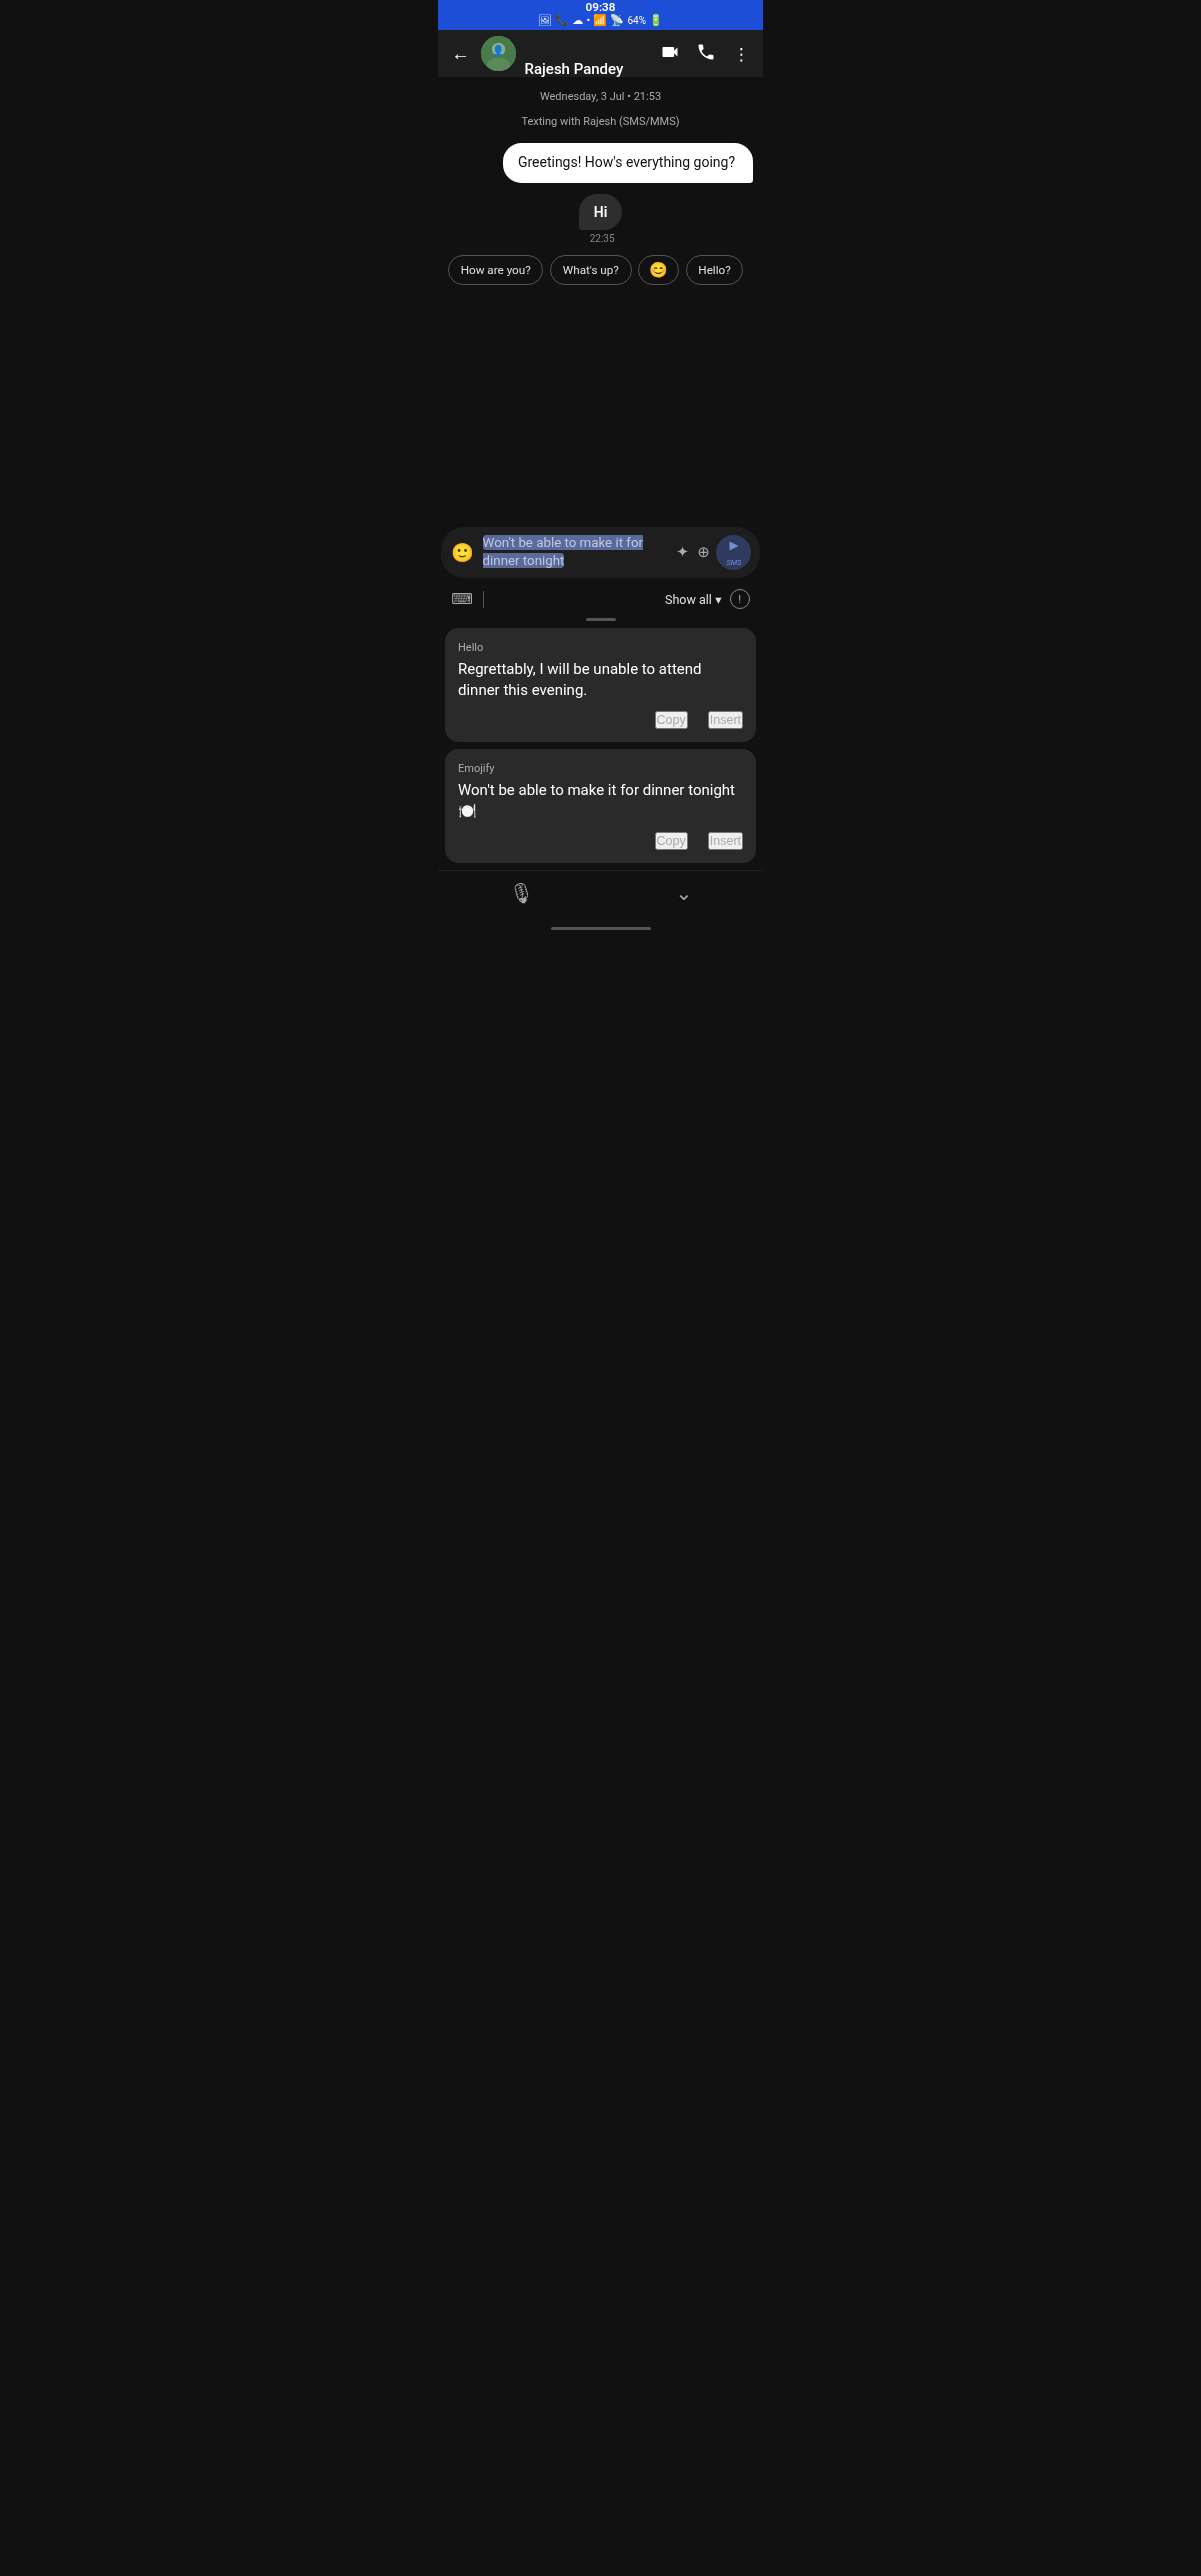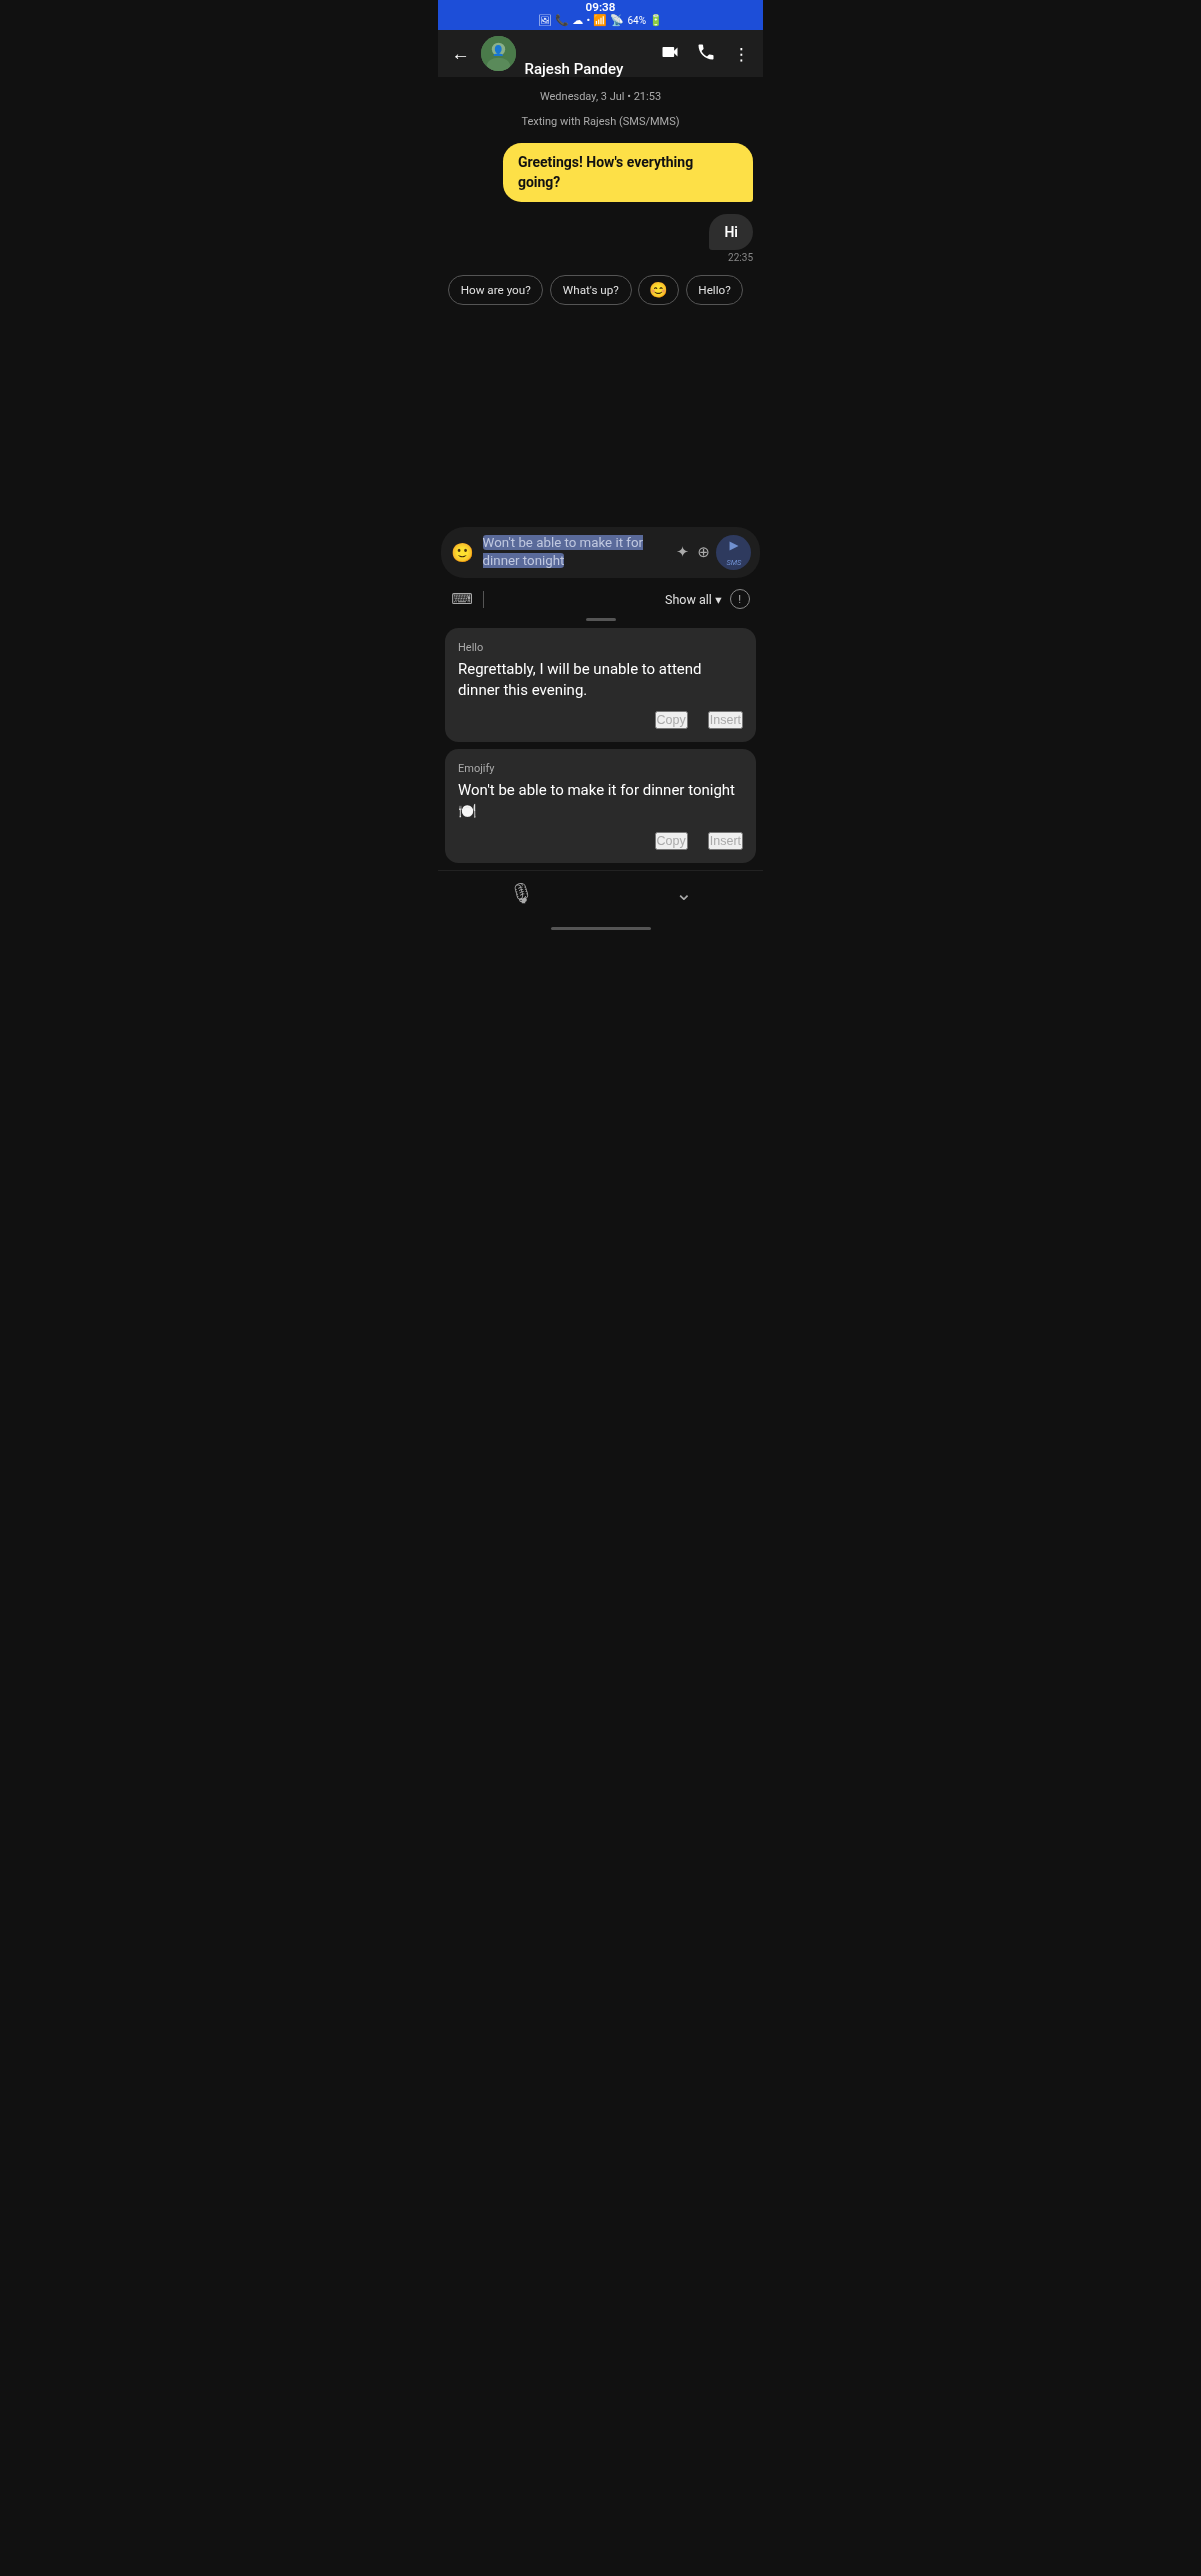--- a/index.html
+++ b/index.html
@@ -106,37 +106,36 @@
 
     .sms-label {
       text-align: center;
       color: #aaaaaa;
       font-size: 11px;
       margin-bottom: 15px;
     }
 
     
     .bubble-out {
-      background: #fde047;
+      background: #ffffff;
       color: #111;
       border-radius: 18.4px 18.4px 3.3px 18.4px;
       padding: 10px 15px;
       max-width: 82%;
       margin-left: auto;
       margin-bottom: 11.7px;
       font-size: 14px;
       line-height: 1.4;
-      font-weight: bold;
     }
 
     
     .bubble-in-wrapper {
       display: flex;
       flex-direction: column;
-      align-items: flex-end;
+      align-items: center;
       margin-bottom: 5px;
     }
     .bubble-in {
       background: #2e2e2e;
       color: #ffffff;
       border-radius: 18.4px 18.4px 18.4px 3.3px;
       padding: 10px 15px;
       font-size: 14px;
       font-weight: 600;
     }

